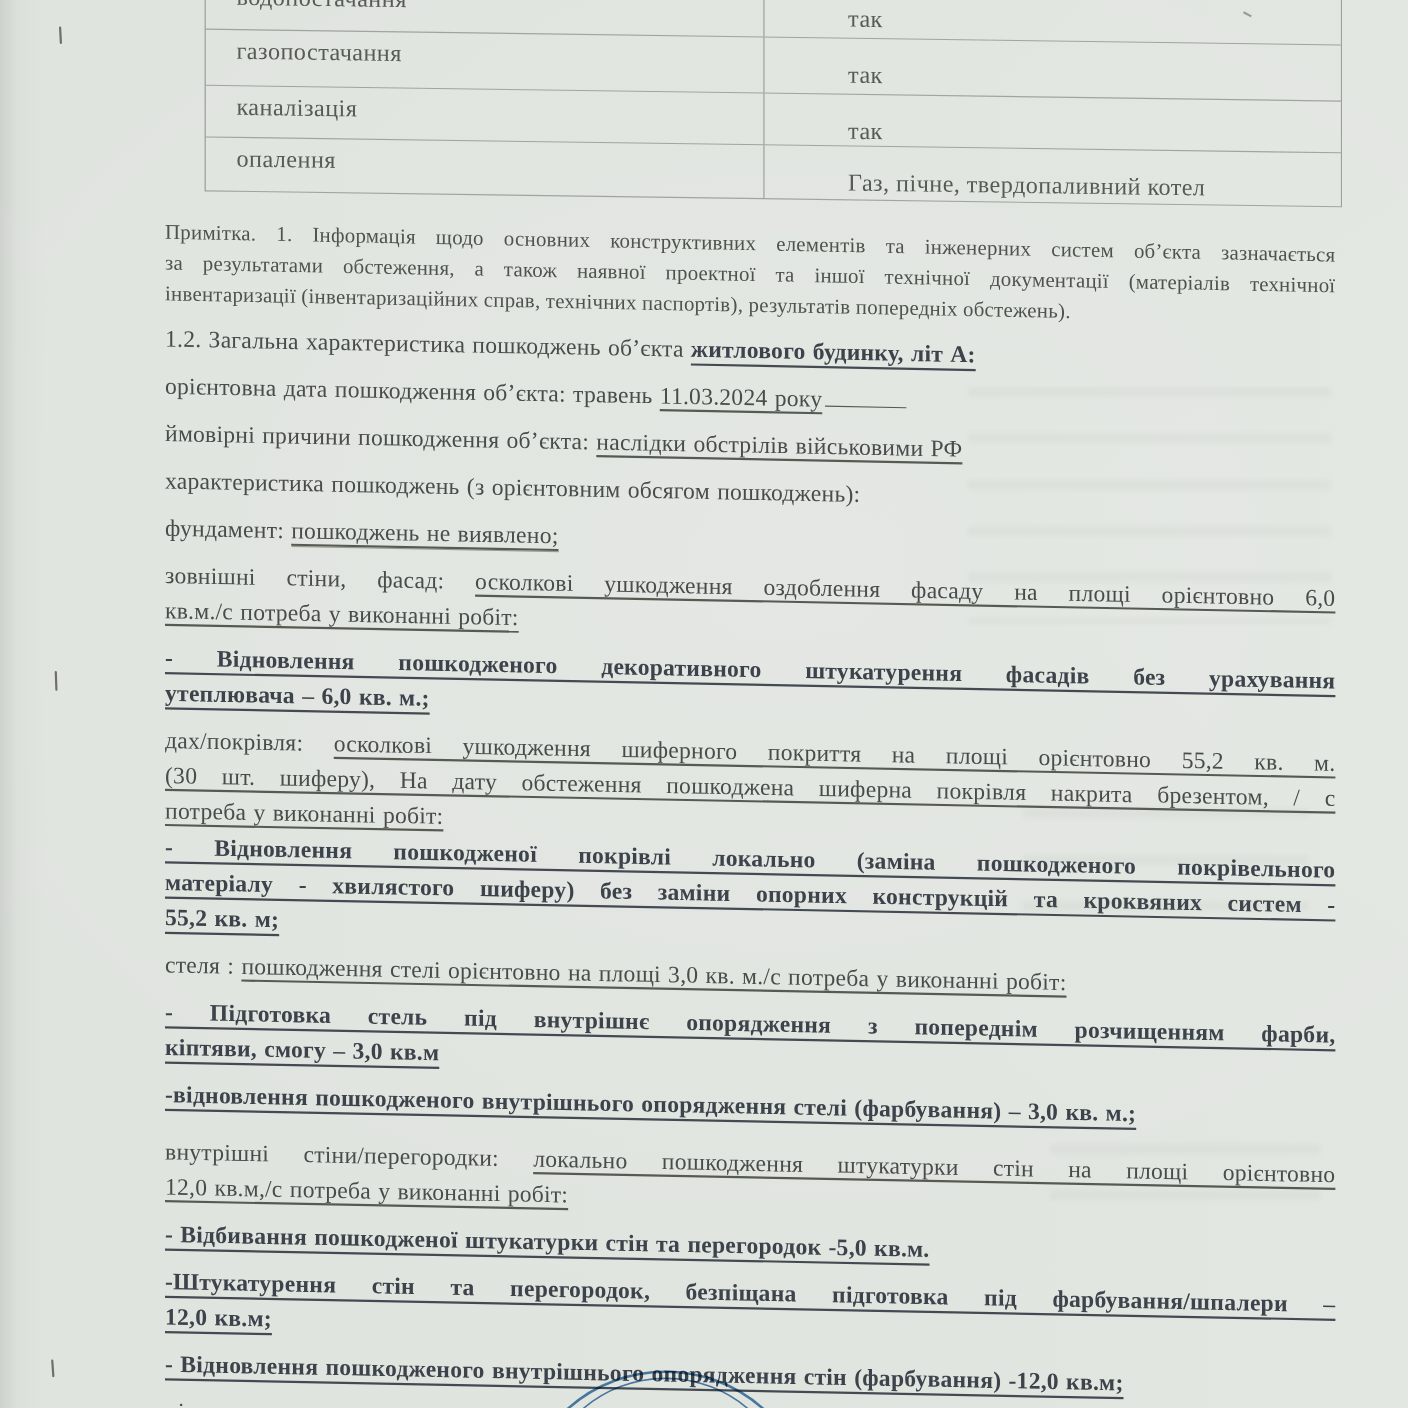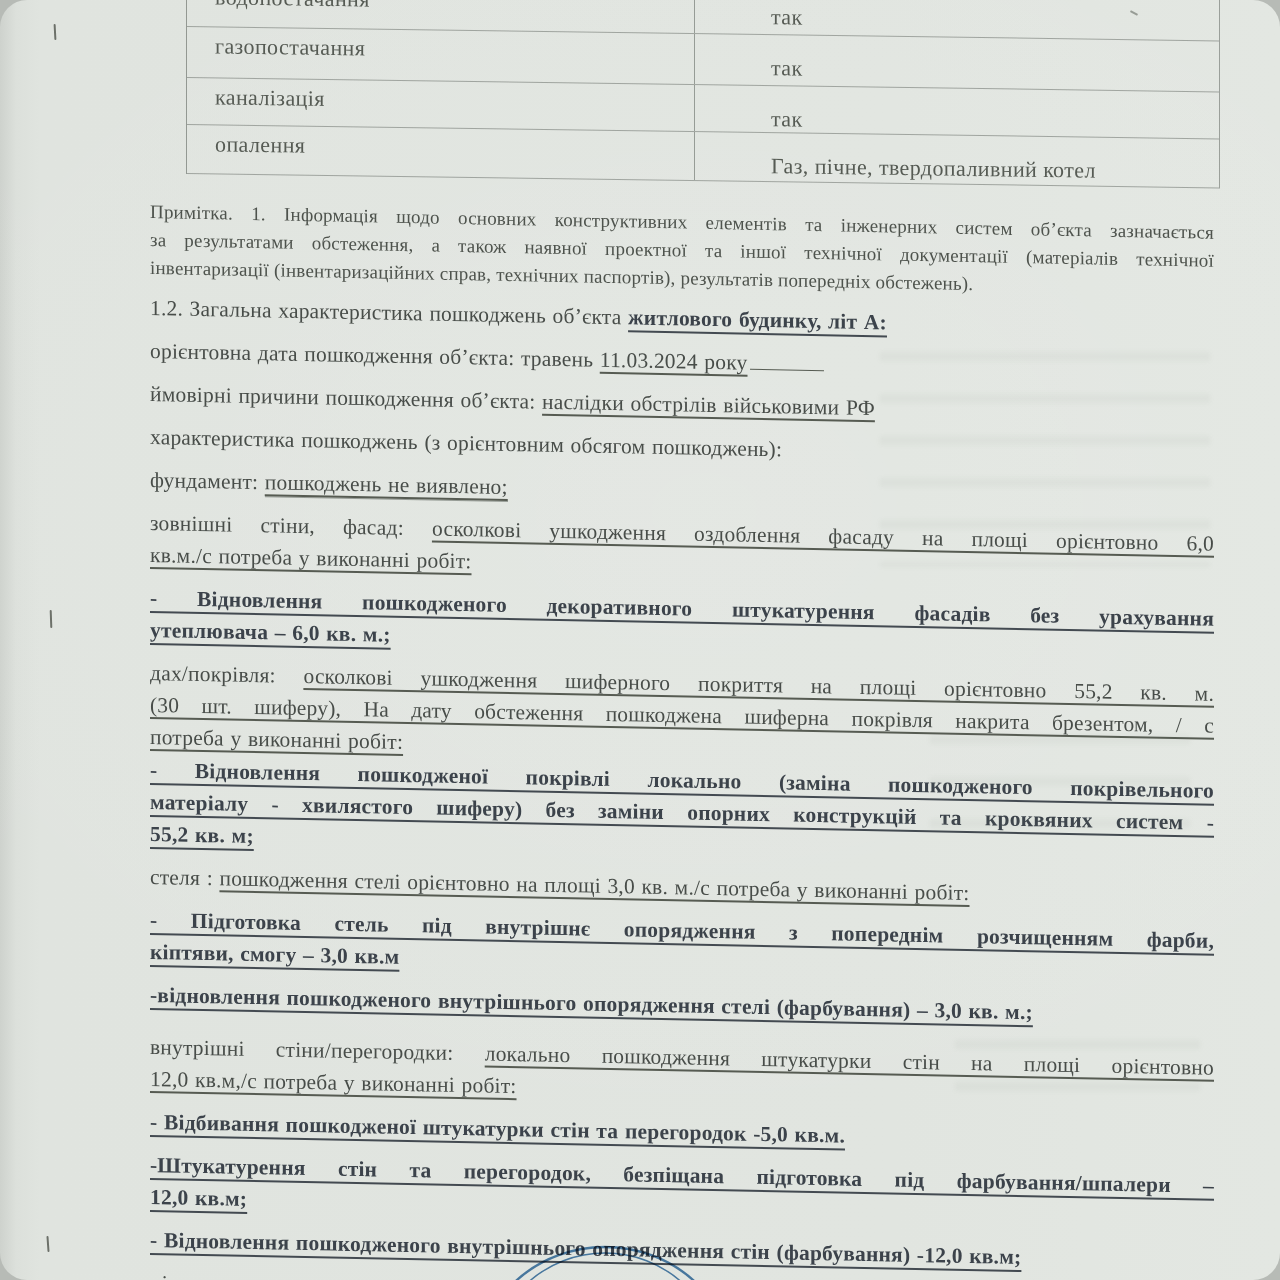--- a/index.html
+++ b/index.html
@@ -4,21 +4,20 @@
 <style>
   html,body{margin:0;padding:0;}
   body{width:1280px;height:1280px;overflow:hidden;background:#b7bbb6;}
   .sheet{
     position:relative;width:1280px;height:1280px;overflow:hidden;
     background:
       radial-gradient(120% 90% at 55% 40%, rgba(255,255,255,.10), rgba(0,0,0,0) 60%),
       linear-gradient(90deg,#ced2cd 0px, #dce0db 16px, #e0e4df 40px, #e1e5e0 70%, #e3e7e2 100%);
     font-family:"Liberation Serif","DejaVu Serif",serif;
     color:#484d49;
-    border-radius:27px;
   }
   
   .table-wrap{
     position:absolute;left:186px;top:-28px;width:1032px;
     transform:skewY(0.8deg);transform-origin:0 0;
     border-left:1px solid rgba(95,102,96,.6);
     border-right:1px solid rgba(95,102,96,.55);
     font-size:22px;color:#565b54;letter-spacing:.4px;
   }
   .trow{display:flex;border-bottom:1px solid rgba(105,112,105,.55);}

